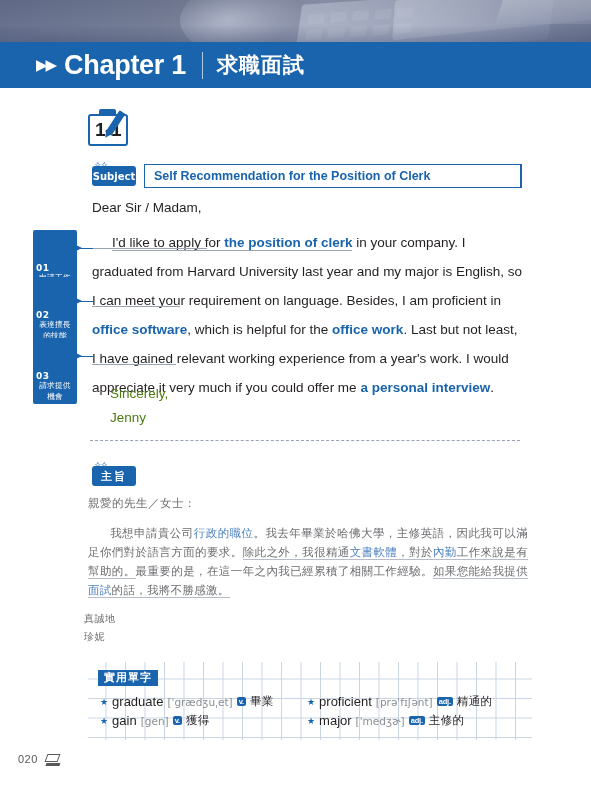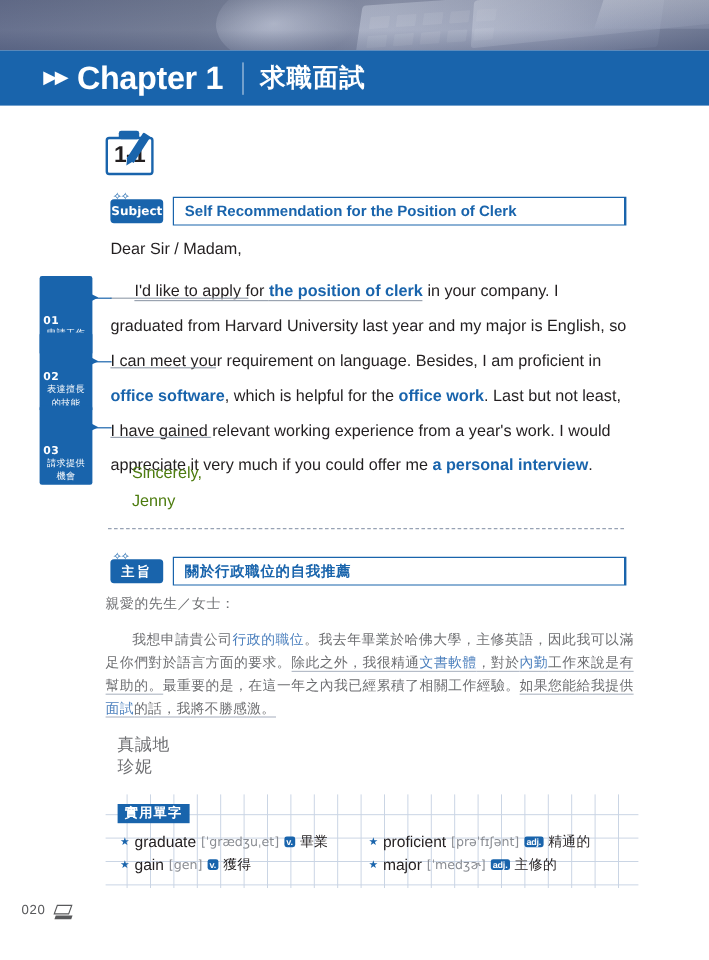--- a/index.html
+++ b/index.html
@@ -347,22 +347,22 @@
     color: #6d6e71;
     letter-spacing: .3px;
     text-align: justify;
     font-family: "DejaVu Sans", "Liberation Sans", sans-serif;
   }
   .zh-body .ind { display:inline-block; width: 22px; }
   .zh-body .lk { color: #4b7fbd; margin-top: 28px; }
   .zh-ul { border-bottom: 1px solid #b5bcc8; }
   .zh-sig {
     position: absolute;
-    left: 98px;
-    font-size: 14px;
+    left: 84px;
+    font-size: 10px;
     color: #6d6e71;
     letter-spacing: .5px;
     font-family: "DejaVu Sans", "Liberation Sans", sans-serif;
   }
   .zh-sig.a { top: 612px; }
   .zh-sig.b { top: 630px; }
 
   
   .vocab {
     position: absolute;
@@ -544,21 +544,20 @@
   <span class="arrow"></span>
 </div>
 
 <div class="divider"></div>
 
 <div class="subject-row zh">
   <div class="tag-chip zh">
     <span class="sparkle">✧✧</span>
     <span>主旨</span>
   </div>
-  <div class="subject-field zh">關於行政職位的自我推薦</div>
 </div>
 
 <div class="zh-sal">親愛的先生／女士：</div>
 
 <div class="zh-body">
   <span class="ind"></span><span>我想申請貴公司</span><span class="lk">行政的職位</span><span>。我去年畢業於哈佛大學，主修英語，因此我可以滿足你們對於語言方面的要求。</span><span class="zh-ul">除此之外，我很精通</span><span class="lk zh-ul">文書軟體</span><span class="zh-ul">，對於</span><span class="lk zh-ul">內勤</span><span class="zh-ul">工作來說是有幫助的。</span><span>最重要的是，在這一年之內我已經累積了相關工作經驗。</span><span class="zh-ul">如果您能給我提供</span><span class="lk zh-ul">面試</span><span class="zh-ul">的話，我將不勝感激。</span>
 </div>
 
 <div class="zh-sig a">真誠地</div>
 <div class="zh-sig b">珍妮</div>

